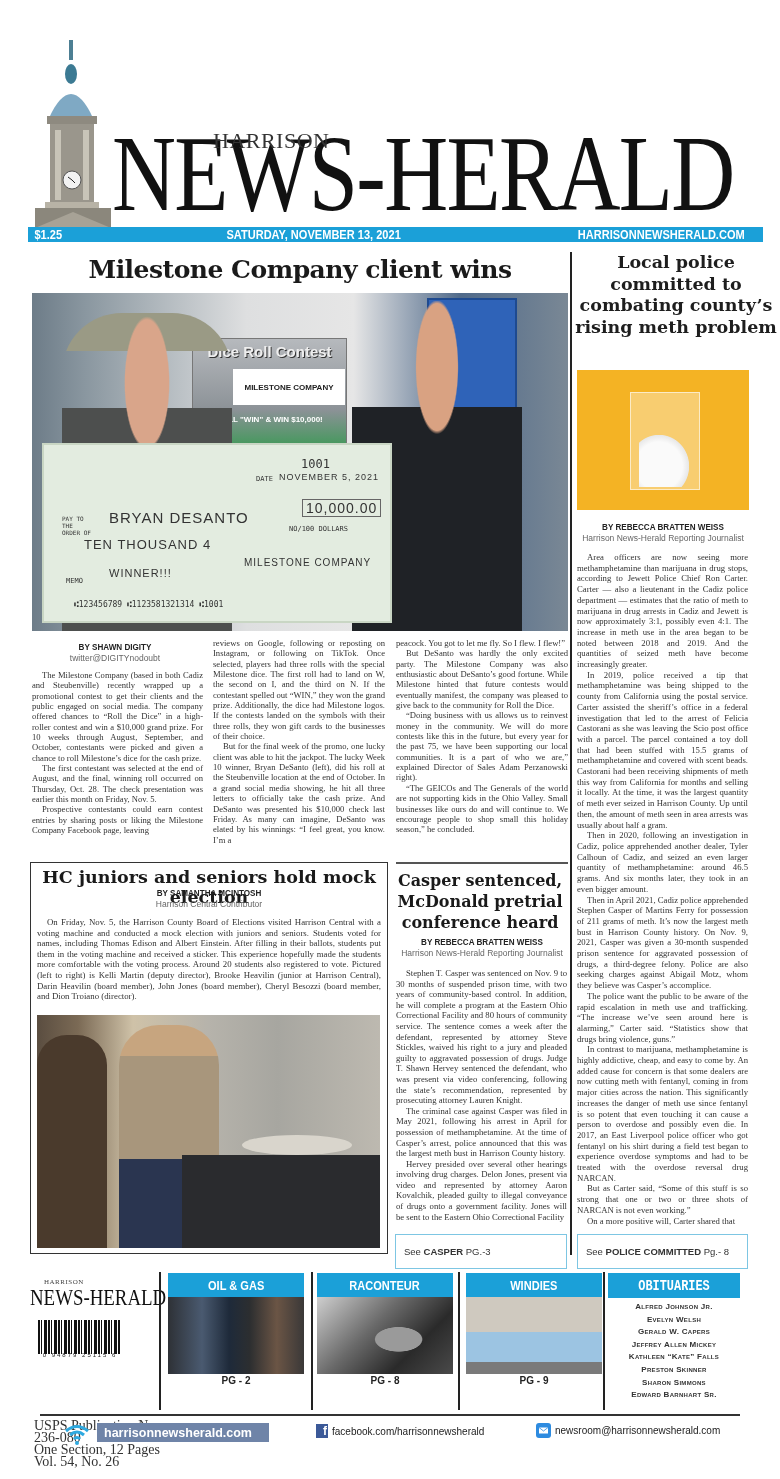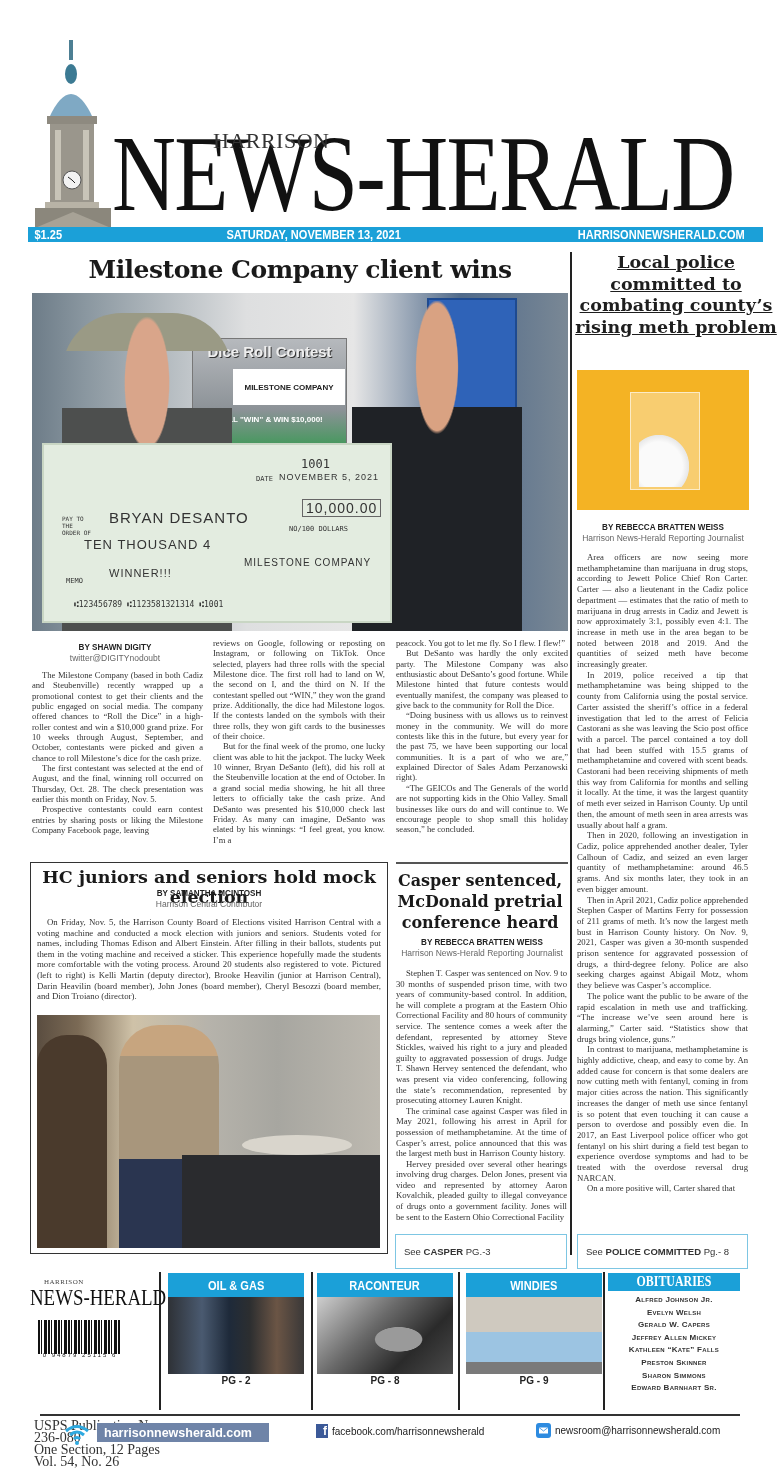--- a/index.html
+++ b/index.html
@@ -25,21 +25,21 @@
   .check .t { position: absolute; font-size: 10px; }
   .check .hand { position: absolute; font-family: "Liberation Sans", sans-serif; font-size: 13px; color: #333; letter-spacing: 1px; }
   
   .byline { font-family: "Liberation Sans", sans-serif; font-weight: bold; font-size: 9px; text-align: center; color: #222; transform: scaleX(0.9); }
   .subline { font-family: "Liberation Sans", sans-serif; font-size: 8.5px; text-align: center; color: #666; }
   .col { font-family: "Liberation Serif", serif; font-size: 8.6px; line-height: 10.35px; text-align: justify; color: #333; }
   .col p { text-indent: 10px; }
   .rule-v { background: #222; width: 2px; }
   .rule-h { background: #555; height: 2px; }
   
-  .rc-head { left: 572px; top: 252px; width: 208px; text-align: center; font-family: "DejaVu Serif", serif; font-weight: bold; font-size: 17.5px; line-height: 21.5px; color: #1e1e1e; text-decoration: underline; }
+  .rc-head { left: 572px; top: 252px; width: 208px; text-align: center; font-family: "DejaVu Serif", serif; font-weight: bold; font-size: 17.5px; line-height: 21.5px; color: #1e1e1e; }
   .meth-photo { left: 577px; top: 370px; width: 172px; height: 140px; background: #f4b324; }
   .bag { left: 53px; top: 22px; width: 70px; height: 98px; background: rgba(255,255,255,0.35); border: 1px solid rgba(255,255,255,0.6); }
   .powder { left: 8px; top: 42px; width: 50px; height: 52px; background: radial-gradient(ellipse at 40% 60%, #fafafa 0 55%, #e8e8e8 70%, transparent 72%); }
   .see-box { border: 1.5px solid #7dc6e3; font-family: "Liberation Sans", sans-serif; font-size: 9.5px; color: #333; padding: 11px 8px; }
   .see-box b { font-weight: bold; }
   
   .mock-box { left: 30px; top: 862px; width: 358px; height: 392px; border: 1.5px solid #333; }
   .mock-head { left: 0; right: 0; top: 4px; text-align: center; font-family: "DejaVu Serif", serif; font-weight: bold; font-size: 17.5px; color: #1a1a1a; }
   .mock-photo { left: 6px; top: 152px; width: 343px; height: 233px; background: linear-gradient(90deg, #5a4d40 0%, #7b6a55 12%, #cfc2a8 28%, #b6b3ab 50%, #a7a6a0 70%, #bdb9b0 100%); overflow: hidden; }
   
@@ -49,21 +49,21 @@
   .foot-logo { left: 30px; top: 1285px; font-family: "Liberation Serif", serif; font-size: 23px; color: #111; transform: scaleX(0.82); transform-origin: left top; white-space: nowrap; }
   .barcode { left: 38px; top: 1320px; width: 82px; height: 34px; background: repeating-linear-gradient(90deg, #111 0 2px, #fff 2px 3px, #111 3px 4px, #fff 4px 6px, #111 6px 9px, #fff 9px 10px); }
   .barnum { left: 30px; top: 1352px; width: 100px; font-family: "Liberation Sans", sans-serif; font-size: 6px; letter-spacing: 2px; color: #222; text-align: center; }
   .pubinfo { left: 34px; top: 1420px; font-family: "Liberation Serif", serif; font-size: 14px; line-height: 12px; color: #333; }
   .teaser { top: 1273px; width: 136px; }
   .teaser-label { height: 24px; background: #1ba0d8; color: #fff; font-family: "Liberation Sans", sans-serif; font-weight: bold; font-size: 13px; display: flex; align-items: center; justify-content: center; }
   .teaser-label span { display: inline-block; transform: scaleX(0.85); }
   .teaser-img { height: 77px; }
   .teaser-pg { font-family: "Liberation Sans", sans-serif; font-weight: bold; font-size: 10px; text-align: center; color: #222; margin-top: 1px; }
   .obit { left: 608px; top: 1273px; width: 132px; }
-  .obit-label { height: 18px; background: #1ba0d8; color: #fff; font-family: Liberation Serif, serif; font-weight: bold; font-size: 14px; display: flex; align-items: center; justify-content: center; }
+  .obit-label { height: 25px; background: #1ba0d8; color: #fff; font-family: Liberation Mono, monospace; font-weight: bold; font-size: 14px; display: flex; align-items: center; justify-content: center; }
   .obit-label span { display: inline-block; transform: scaleX(0.85); }
   .obit-list { list-style: none; text-align: center; font-family: "Liberation Sans", sans-serif; font-weight: bold; font-size: 6.3px; font-variant: small-caps; line-height: 12.6px; color: #333; margin-top: 3px; letter-spacing: 0.3px; }
   .obit-list li { font-size: 8px; }
   .web-btn { left: 97px; top: 1423px; width: 172px; height: 19px; background: #6f84a8; color: #fff; font-family: "Liberation Sans", sans-serif; font-weight: bold; font-size: 12.5px; display: flex; align-items: center; padding-left: 7px; }
   .fb-link { left: 316px; top: 1424px; font-family: "Liberation Sans", sans-serif; font-size: 10px; color: #222; display: flex; align-items: center; gap: 4px; }
   .mail-link { left: 536px; top: 1423px; font-family: "Liberation Sans", sans-serif; font-size: 10px; color: #222; display: flex; align-items: center; gap: 4px; }
 </style>
 </head>
 <body>
 
@@ -146,20 +146,21 @@
 </div>
 <div class="abs byline" style="left:577px; top:522px; width:172px;">BY REBECCA BRATTEN WEISS</div>
 <div class="abs subline" style="left:577px; top:533px; width:172px;">Harrison News-Herald Reporting Journalist</div>
 <div class="abs col" style="left:577px; top:552px; width:171px; font-size:8.7px; line-height:10.7px;">
   <p>Area officers are now seeing more methamphetamine than marijuana in drug stops, according to Jewett Police Chief Ron Carter. Carter — also a lieutenant in the Cadiz police department — estimates that the ratio of meth to marijuana in drug arrests in Cadiz and Jewett is now approximately 3:1, possibly even 4:1. The increase in meth use in the area began to be noted between 2018 and 2019. And the quantities of seized meth have become increasingly greater.</p>
   <p>In 2019, police received a tip that methamphetamine was being shipped to the county from California using the postal service. Carter assisted the sheriff’s office in a federal investigation that led to the arrest of Felicia Castorani as she was leaving the Scio post office with a parcel. The parcel contained a toy doll that had been stuffed with 15.5 grams of methamphetamine and covered with scent beads. Castorani had been receiving shipments of meth this way from California for months and selling it locally. At the time, it was the largest quantity of meth ever seized in Harrison County. Up until then, the amount of meth seen in area arrests was usually about half a gram.</p>
   <p>Then in 2020, following an investigation in Cadiz, police apprehended another dealer, Tyler Calhoun of Cadiz, and seized an even larger quantity of methamphetamine: around 46.5 grams. And six months later, they took in an even bigger amount.</p>
   <p>Then in April 2021, Cadiz police apprehended Stephen Casper of Martins Ferry for possession of 211 grams of meth. It’s now the largest meth bust in Harrison County history. On Nov. 9, 2021, Casper was given a 30-month suspended prison sentence for aggravated possession of drugs, a third-degree felony. Police are also seeking charges against Abigail Motz, whom they believe was Casper’s accomplice.</p>
   <p>The police want the public to be aware of the rapid escalation in meth use and trafficking. “The increase we’ve seen around here is alarming,” Carter said. “Statistics show that drugs bring violence, guns.”</p>
   <p>In contrast to marijuana, methamphetamine is highly addictive, cheap, and easy to come by. An added cause for concern is that some dealers are now cutting meth with fentanyl, coming in from major cities across the nation. This significantly increases the danger of meth use since fentanyl is so potent that even touching it can cause a person to overdose and possibly even die. In 2017, an East Liverpool police officer who got fentanyl on his shirt during a field test began to experience overdose symptoms and had to be treated with the overdose reversal drug NARCAN.</p>
+  <p>But as Carter said, “Some of this stuff is so strong that one or two or three shots of NARCAN is not even working.”</p>
   <p>On a more positive will, Carter shared that</p>
 </div>
 <div class="abs see-box" style="left:577px; top:1234px; width:171px;">
   <span>See</span>
   <b>POLICE COMMITTED</b>
   <span>Pg.- 8</span>
 </div>
 
 <div class="abs mock-box">
   <h2 class="abs mock-head">HC juniors and seniors hold mock election</h2>

